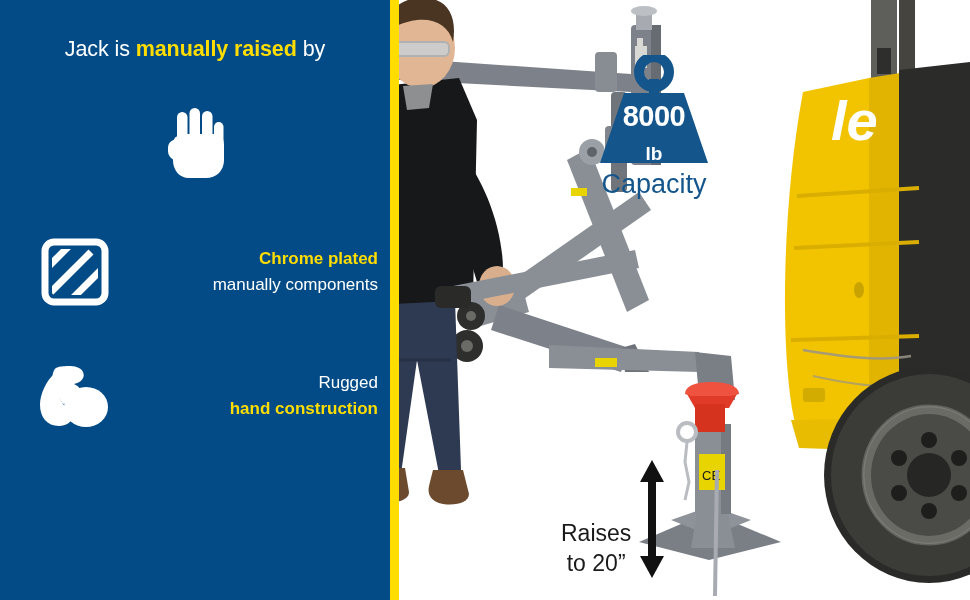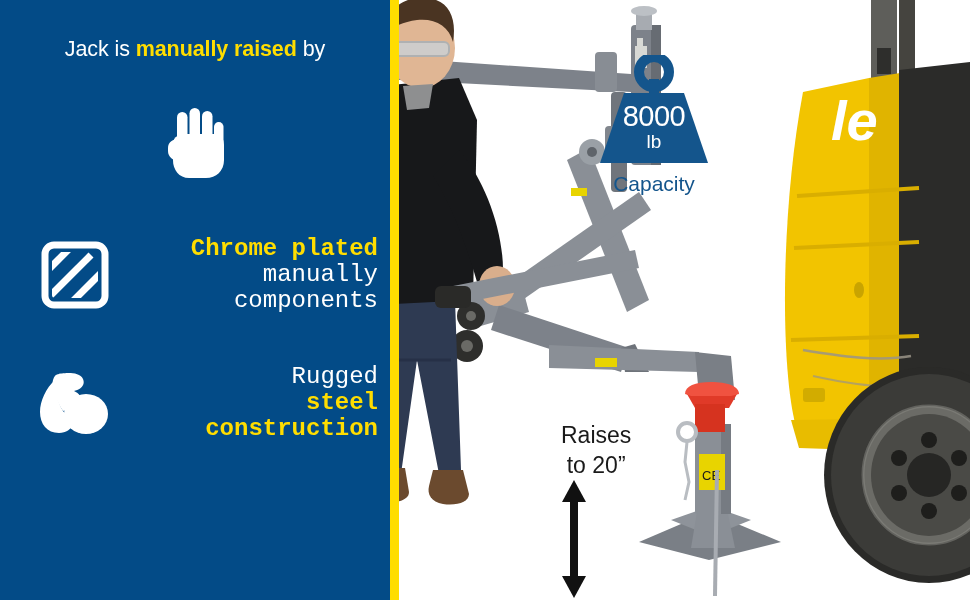--- a/index.html
+++ b/index.html
@@ -57,23 +57,22 @@
     align-items: center;
   }
   .feature .icon-box {
     flex: 0 0 auto;
     display: flex;
     align-items: center;
     justify-content: center;
   }
   .feature .caption {
     color: #ffffff;
-    font-size: 24px;
+    font-size: 17px;
     line-height: 26px;
-    font-family: Liberation Mono, monospace;
   }
   .feature .caption .hl {
     color: #FFDD00;
     font-weight: bold;
   }
 
   #feature-pump      { left: 0px;  top: 108px; width: 390px; justify-content: center; }
   #feature-chrome    { left: 20px; top: 236px; width: 368px; }
   #feature-steel     { left: 20px; top: 364px; width: 368px; }
   #feature-compact   { left: 20px; top: 452px; width: 368px; }
@@ -111,49 +110,49 @@
     text-align: center;
   }
   #capacity-weight {
     position: relative;
     width: 132px;
     margin: 0 auto;
     height: 112px;
   }
   #capacity-label {
     color: #14558C;
-    font-size: 21px;
+    font-size: 27px;
     line-height: 30px;
     margin-top: 2px;
   }
   .weight-text-num {
     position: absolute;
     left: 0; right: 0;
     top: 45px;
     color: #ffffff;
     font-size: 29px;
-    font-weight: normal;
+    font-weight: bold;
     letter-spacing: -0.5px;
   }
   .weight-text-unit {
     position: absolute;
     left: 0; right: 0;
-    top: 76px;
+    top: 88px;
     color: #ffffff;
     font-size: 19px;
+    font-weight: bold;
   }
 
   
   #raises-annotation {
     position: absolute;
     left: 162px;
-    top: 420px;
+    top: 460px;
     display: flex;
-    align-items: flex-start;
-    flex-direction: column;
+    align-items: flex-end;
   }
   #raises-text {
     color: #1a1a1a;
     font-size: 23px;
     line-height: 30px;
     text-align: center;
     padding-right: 8px;
   }
 
   
@@ -220,21 +219,21 @@
                    C46 22 50 27 50 34 L30 40 C22 28 18 16 20 9 C21 5 23 3 26 3 Z"></path>
           <path d="M22 9 C13 17 7 30 7 41 C7 53 14 62 26 62
                    C33 62 38 58 41 53 L30 40 C24 30 21 18 22 9 Z"></path>
           <ellipse cx="53" cy="43" rx="22" ry="20"></ellipse>
           <path d="M33 28 C33 28 40 24 50 25 C60 26 66 32 66 32 L50 50 Z"></path>
         </g>
       </svg>
     </div>
     <div class="caption">
       <span>Rugged</span><br>
-      <span class="hl">steel construction</span>
+      <span class="hl">hand construction</span>
     </div>
   </div>
 
 
   <div id="photo">
 
     <svg class="scene" width="571" height="600" viewBox="0 0 571 600">
 
       <rect x="472" y="0" width="26" height="250" fill="#5E5E5A"></rect>
       <rect x="500" y="0" width="16" height="250" fill="#45443F"></rect>

